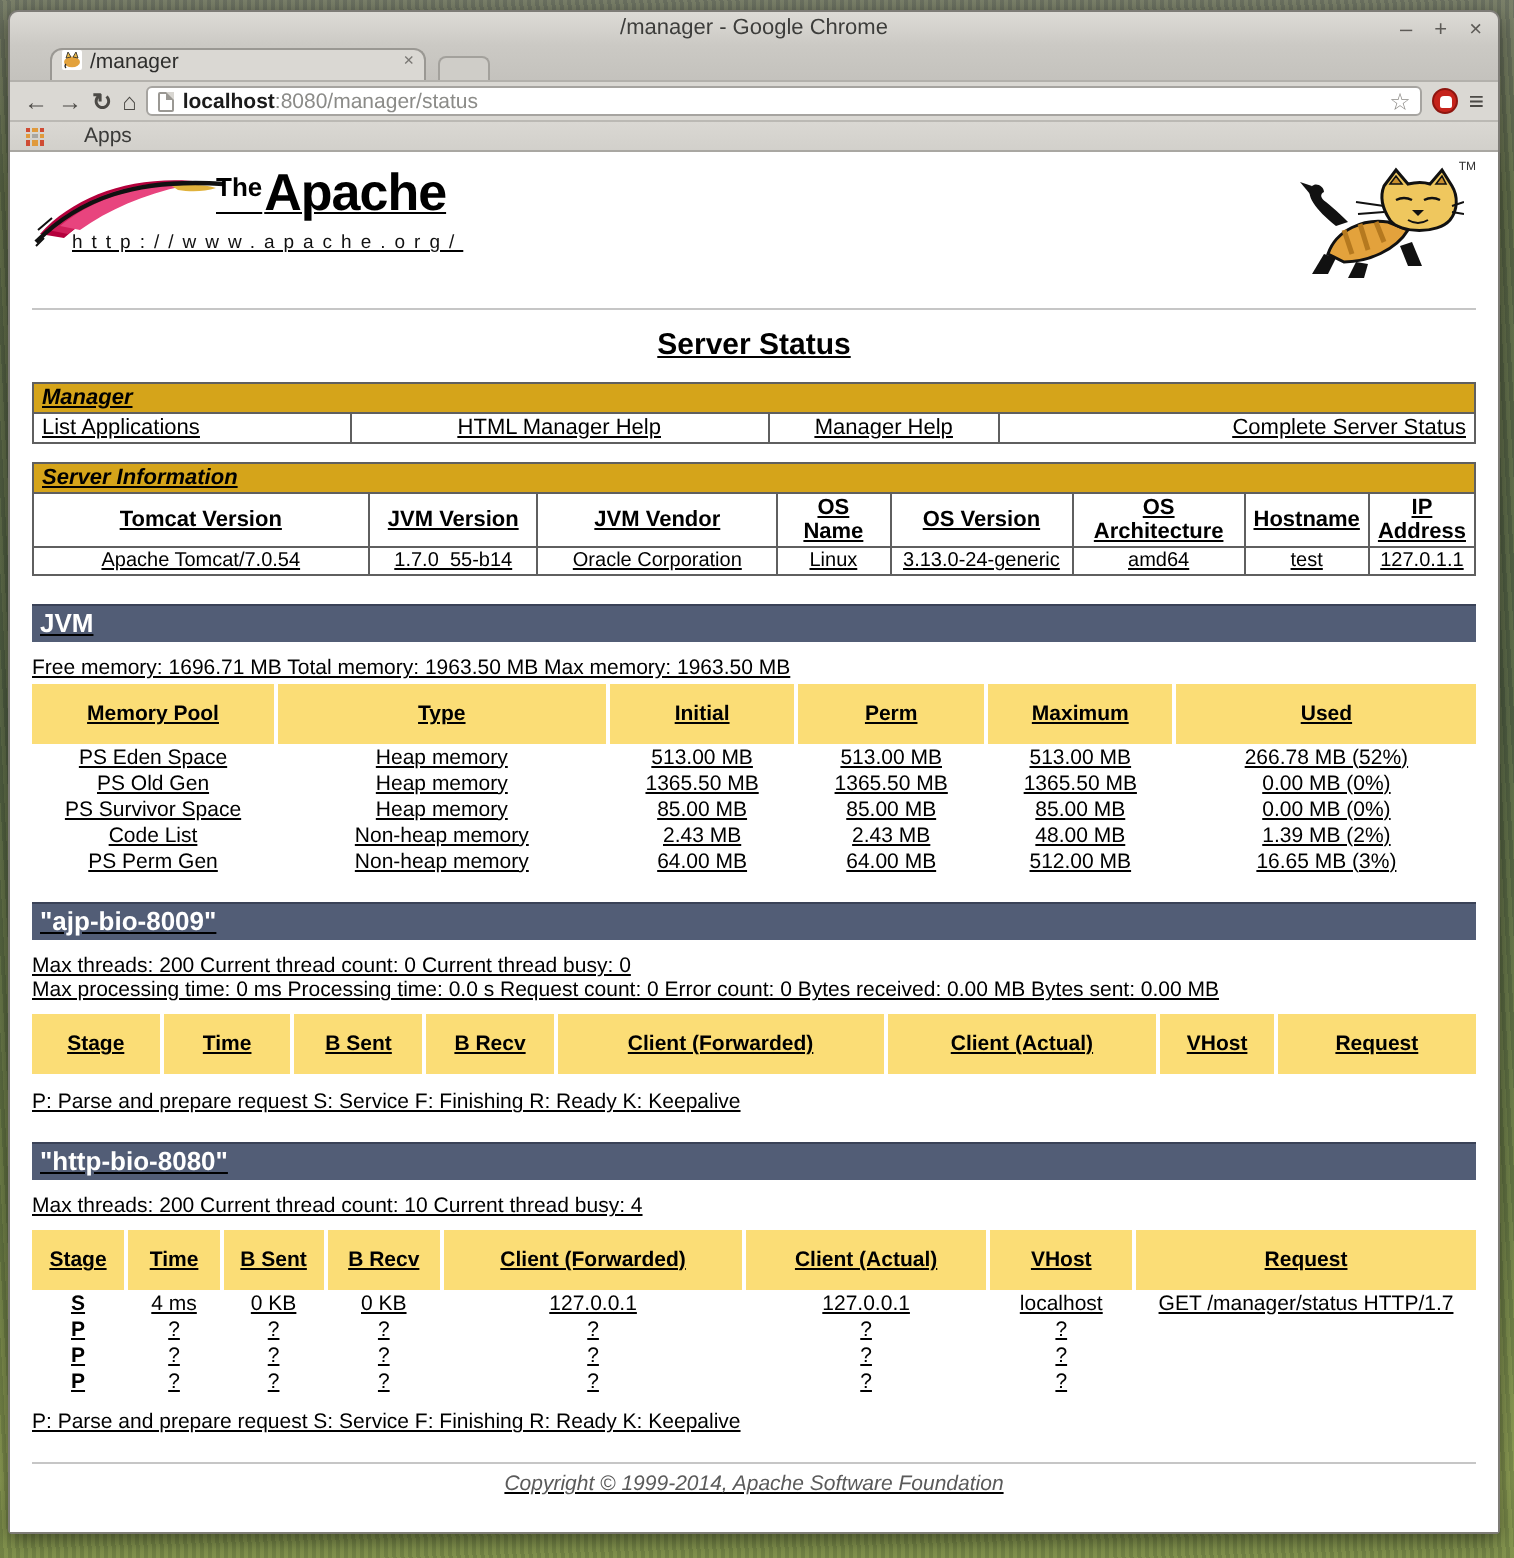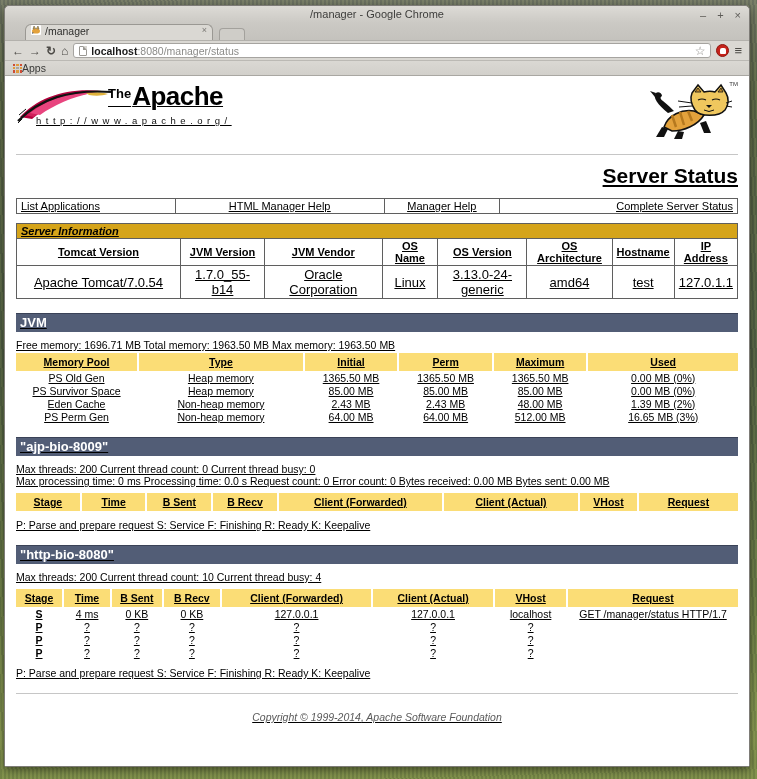--- a/index.html
+++ b/index.html
@@ -50,21 +50,21 @@
   .doc-icon::after { content:""; position:absolute; right:-1px; top:-1px; border:2px solid #d8d6d1; border-left-color:#9a9893; border-bottom-color:#9a9893; }
   .url-host { color:#1b1b1b; font-weight:bold; }
   .url-rest { color:#8b8b88; }
   .omni-spacer { flex:1; }
   .star-icon { color:#8e8c88; font-size:12px; line-height:12px; }
   .adblock-icon { width:13px; height:13px; border-radius:50%; background:#c5231b; border:1px solid #8e150f; position:relative; }
   .adblock-icon::after { content:""; position:absolute; left:3px; top:3px; width:6px; height:6px; background:#fff; border-radius:2px 2px 1px 1px; }
   .menu-icon { color:#4c4a46; font-size:13px; font-weight:bold; line-height:13px; }
   .bookmarks-bar {
     height:15px; background:linear-gradient(#dad8d3,#d2d0cb); border-bottom:1px solid #a9a7a2;
-    display:flex; align-items:center; gap:0; padding:0 8px; font-size:10.5px; color:#3a3a38;
+    display:flex; align-items:center; gap:20px; padding:0 8px; font-size:10.5px; color:#3a3a38;
   }
   .apps-grid { width:9px; height:9px; display:grid; grid-template-columns:repeat(3,1fr); gap:1px; }
   .apps-grid i { background:#cf4c34; }
   .apps-grid i:nth-child(2n) { background:#e09a3c; }
   .apps-grid i:nth-child(5) { background:#a9a7a2; }
 
   
   .page { flex:1; background:#fff; overflow:hidden;text-decoration:underline; }
   .content { padding:7px 11px 0; font-size:11px; color:#000; }
 
@@ -73,42 +73,42 @@
   .feather { position:absolute; left:0; top:2px; }
   .asf-line1 { margin-left:92px; line-height:26px; white-space:nowrap; }
   .asf-the { font-size:13px; font-weight:bold; position:relative; top:-7px; margin-right:1px; }
   .asf-apache { font-size:26px; font-weight:bold; letter-spacing:-.5px; }
   .asf-line2 { font-size:21px; font-weight:bold; margin:-4px 0 0 12px; letter-spacing:-.5px; white-space:nowrap; }
   .asf-url { font-size:9.5px; margin:1px 0 0 20px; letter-spacing:4.5px; color:#111; white-space:nowrap; }
   .tomcat-logo { position:relative; width:88px; height:64px; margin-right:2px; }
   .tm { position:absolute; right:-2px; top:-2px; font-size:6px; color:#333; }
 
   hr.rule { border:0; border-top:1px solid #c6c6c6; margin:5px 0 0; }
-  .page-title { text-align:right; font-size:21px; font-weight:bold; margin:9px 0 10px; }
+  .page-title { text-align:center; font-size:15px; font-weight:bold; margin:9px 0 10px; }
 
   table { width:100%; border-collapse:collapse; font-size:11px; }
   .btable td, .btable th { border:1px solid #5f5f5f; padding:1px 4px; height:14px; }
   .title-cell { background:#D5A41A; font-weight:bold; font-style:italic; text-align:left; font-size:11px; }
-  .btable td.val { text-align:center; font-size:13px; }
+  .btable td.val { text-align:center; font-size:10px; }
   .btable a { color:#000; }
   .al { text-align:left; } .ac { text-align:center; } .ar { text-align:right; }
 
   .ntable { border-collapse:separate; border-spacing:2px 0; margin:2px -2px 0; width:calc(100% + 4px); }
-  .ntable th { background:#FBDD76; font-weight:bold; text-align:center; font-size:10.5px; height:18px; padding:0 3px; }
+  .ntable th { background:#FBDD76; font-weight:bold; text-align:center; font-size:10.5px; height:30px; padding:0 3px; }
   .ntable td { text-align:center; font-size:10.5px; height:13px; padding:0 3px; }
   .ntable td.stage { font-weight:bold; }
 
   .secbar {
     background:#525D76; color:#fff; font-weight:bold; font-size:13px;
     padding:1px 4px 2px; margin-top:14px; border-top:1px solid #3a4257;
   }
   .stat-line { font-size:10.5px; margin:7px 0 0; line-height:12px; }
   .footnote { font-size:10.5px; margin:8px 0 0; }
   .gap-s { height:4px; } .gap-m { height:9px; }
-  .copyright { text-align:center; font-style:italic; color:#5a5a5a; font-size:10.5px; margin-top:17px; }
+  .copyright { text-align:center; font-style:italic; color:#5a5a5a; font-size:10.5px; margin-top:4px; }
 </style>
 </head>
 <body>
 
 <div class="window">
 
   <div class="titlebar">
     <span>/manager - Google Chrome</span>
     <span class="win-controls">
       <span>–</span>
@@ -204,20 +204,23 @@
       <div class="page-title">Server Status</div>
 
       <table class="btable">
         <colgroup>
             <col style="width:22%">
             <col style="width:29%">
             <col style="width:16%">
             <col style="width:33%">
           </colgroup>
         <tbody>
+            <tr>
+              <td class="title-cell" colspan="4">Manager</td>
+            </tr>
         <tr>
           <td class="al"><a href="#">List Applications</a></td>
           <td class="ac"><a href="#">HTML Manager Help</a></td>
           <td class="ac"><a href="#">Manager Help</a></td>
           <td class="ar"><a href="#">Complete Server Status</a></td>
         </tr>
       </tbody>
         </table>
 
       <div class="gap-m"></div>
@@ -277,37 +280,45 @@
               <th>Memory Pool</th>
               <th>Type</th>
               <th>Initial</th>
               <th>Perm</th>
               <th>Maximum</th>
               <th>Used</th>
             </tr>
         </tbody>
           <tbody>
             <tr>
+              <td>PS Eden Space</td>
+              <td>Heap memory</td>
+              <td>513.00 MB</td>
+              <td>513.00 MB</td>
+              <td>513.00 MB</td>
+              <td>266.78 MB (52%)</td>
+            </tr>
+            <tr>
               <td>PS Old Gen</td>
               <td>Heap memory</td>
               <td>1365.50 MB</td>
               <td>1365.50 MB</td>
               <td>1365.50 MB</td>
               <td>0.00 MB (0%)</td>
             </tr>
             <tr>
               <td>PS Survivor Space</td>
               <td>Heap memory</td>
               <td>85.00 MB</td>
               <td>85.00 MB</td>
               <td>85.00 MB</td>
               <td>0.00 MB (0%)</td>
             </tr>
             <tr>
-              <td>Eden Cache</td>
+              <td>Code List</td>
               <td>Non-heap memory</td>
               <td>2.43 MB</td>
               <td>2.43 MB</td>
               <td>48.00 MB</td>
               <td>1.39 MB (2%)</td>
             </tr>
             <tr>
               <td>PS Perm Gen</td>
               <td>Non-heap memory</td>
               <td>64.00 MB</td>

